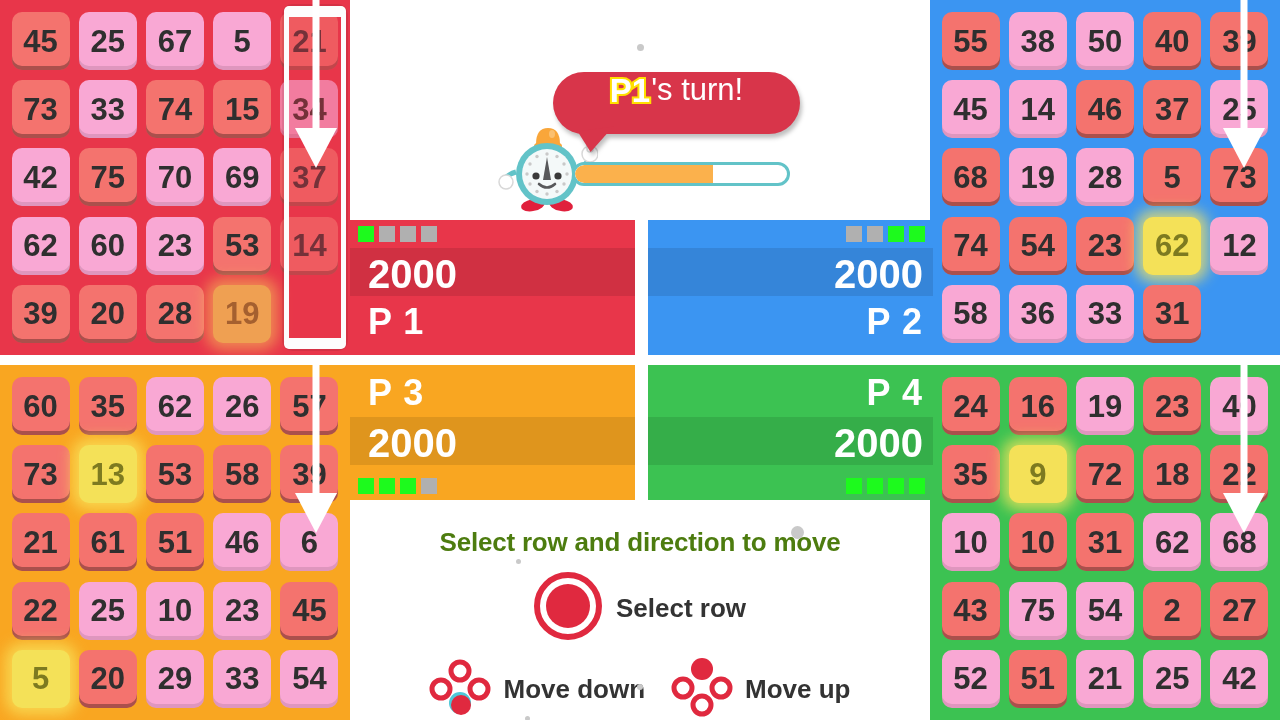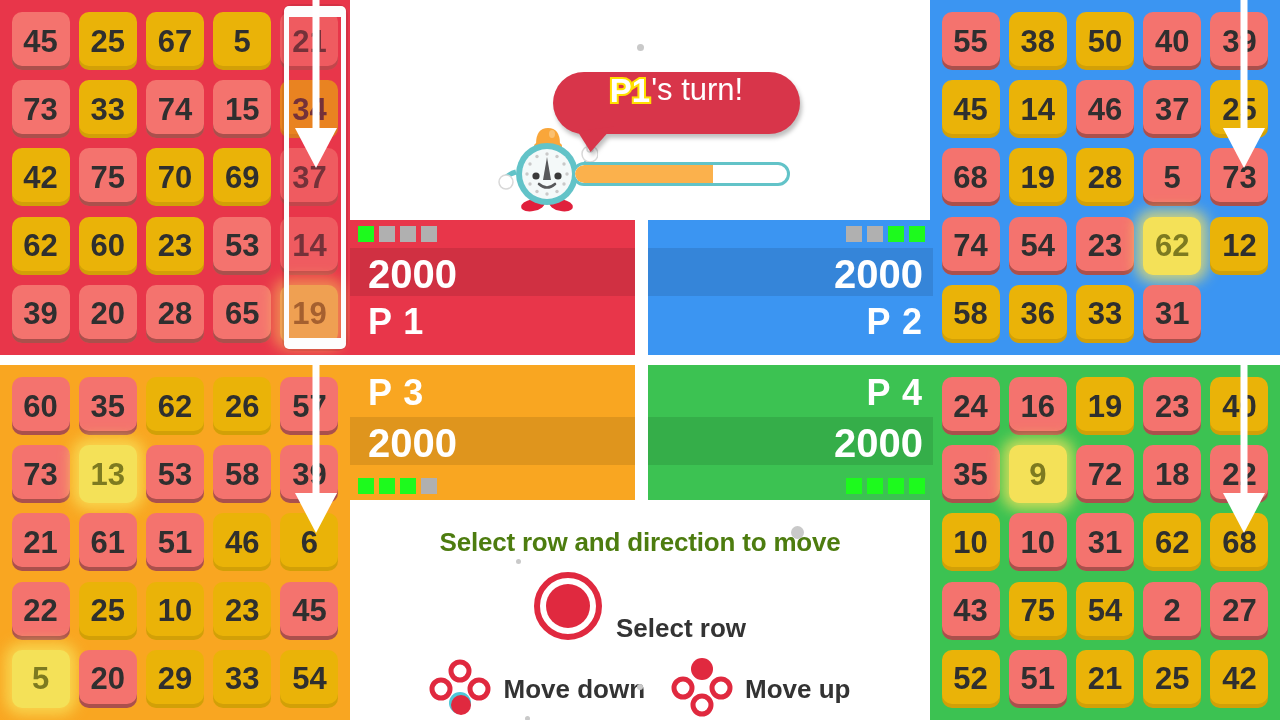--- a/index.html
+++ b/index.html
@@ -31,21 +31,21 @@
     width: 58px; height: 58px;
     border-radius: 10px;
     display: flex; align-items: center; justify-content: center;
     font-size: 31px; font-weight: bold;
     color: #2f2f2f;
     line-height: 1;
     box-shadow: 0 -4px 0 rgba(0,0,0,0.30) inset;
     position: relative;
   }
   .tile.red   { background: #f4736e; }
-  .tile.cream { background: #eab308; box-shadow: 0 -4px 0 rgba(0,0,0,0.10) inset; }
+  .tile.cream { background: #f9a8d4; box-shadow: 0 -4px 0 rgba(0,0,0,0.10) inset; }
   .tile.gold  { background: #f4e158; color:#7d7a20;
                 box-shadow: 0 0 14px 7px rgba(248,228,92,0.75); }
 
   
   .grid .cell.faded .tile { opacity: 0.62; }
   .colsel {
     position: absolute;
     border: 5px solid #fdfdfd;
     border-radius: 8px;
     box-shadow: 0 0 0 2px rgba(0,0,0,0.08);
@@ -136,21 +136,21 @@
     overflow: hidden;
   }
   .timerbar .fill { height: 100%; background:#fbb14c; border-radius: 10px 0 0 10px; }
 
   
   .help { position:absolute; left:350px; top:505px; width:580px; height:215px; background:#fff; }
   .help-title {
     text-align:center; font-size: 26px; font-weight: bold; color:#4d7c0f;
     margin-top: 22px; letter-spacing: -0.2px;
   }
-  .help-row { display:flex; align-items:flex-end; justify-content:center; margin-top: 14px; gap:14px;}
+  .help-row { display:flex; align-items:center; justify-content:center; margin-top: 14px; gap:14px;}
   .help-row2 { display:flex; align-items:center; justify-content:center; margin-top: 12px; gap:12px;}
   .help-label { font-size: 26px; font-weight: bold; color:#333; }
 
   
   .dot { position:absolute; border-radius:50%; background:#c9c9c9; }
 </style>
 </head>
 <body>
 
 <div id="stage">
@@ -217,23 +217,20 @@
         <div class="tile red">14</div>
       </div>
       <div class="cell">
         <div class="tile red">39</div>
       </div>
       <div class="cell">
         <div class="tile red">20</div>
       </div>
       <div class="cell">
         <div class="tile red">28</div>
-      </div>
-      <div class="cell">
-        <div class="tile red">65</div>
       </div>
       <div class="cell faded">
         <div class="tile gold">19</div>
       </div>
       <div class="colsel" style="left: 284px; top: 6px; width: 62px; height: 343px;"></div>
     </div>
   <svg class="arrow" style="left:288px; top:-4px;" width="56" height="190" viewBox="0 0 56 190">
     <line x1="28" y1="0" x2="28" y2="138" stroke="#ffffff" stroke-width="7"></line>
     <polygon points="28,172 7,132 49,132" fill="#ffffff"></polygon>
   </svg>

